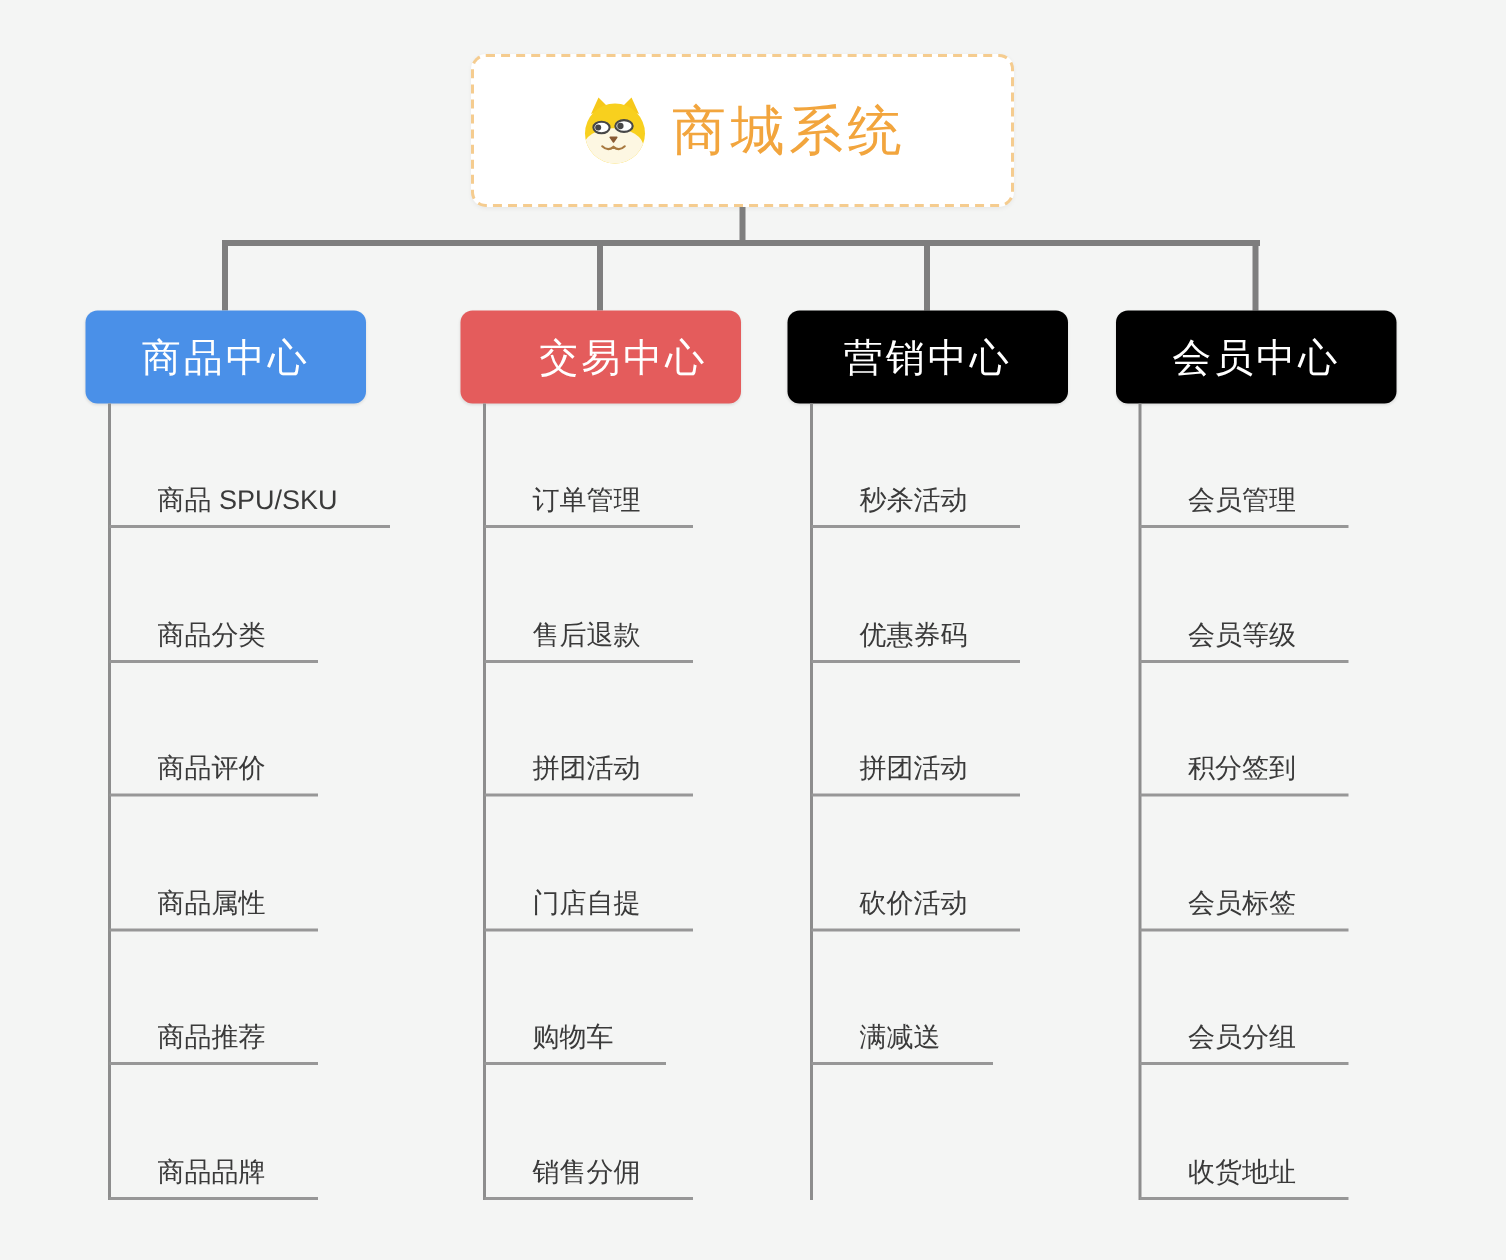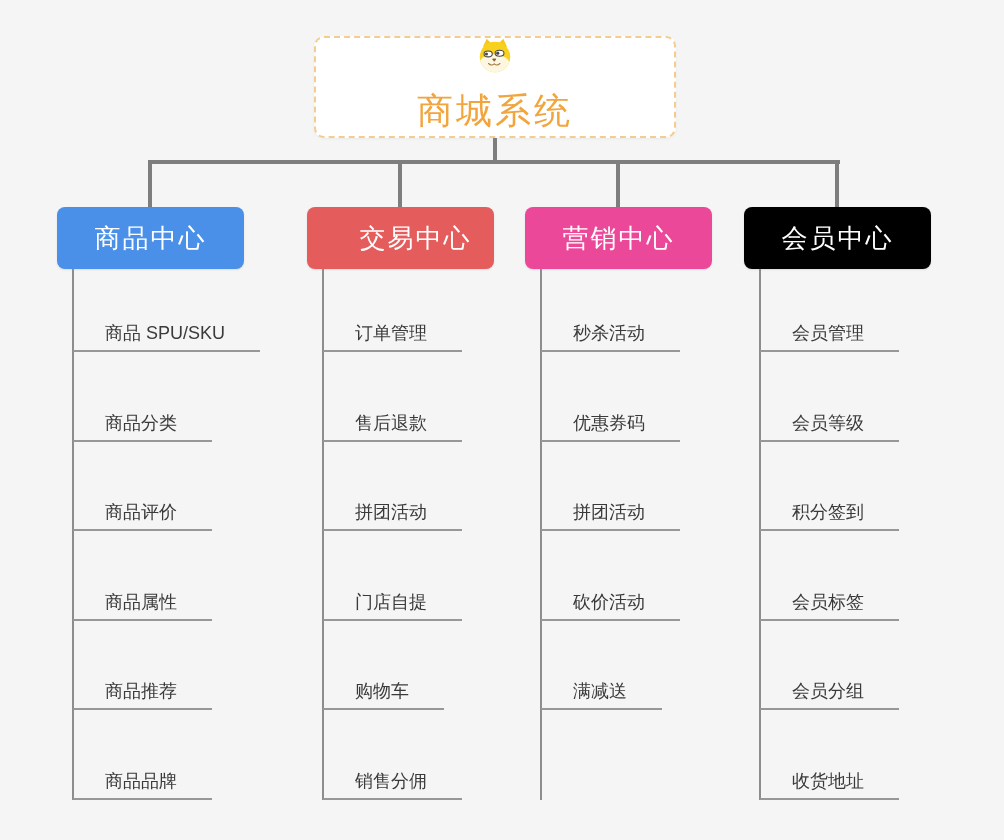--- a/index.html
+++ b/index.html
@@ -20,21 +20,20 @@
     left: 314px; top: 36px;
     width: 362px; height: 102px;
     background: #ffffff;
     border: 2px dashed #f5cc8f;
     border-radius: 10px;
     display: flex;
     align-items: center;
     justify-content: center;
     gap: 14px;
     box-shadow: 0 1px 3px rgba(0,0,0,0.05);
-    flex-direction: column;
   }
   .root-title {
     font-size: 36px;
     letter-spacing: 3px;
     font-weight: 400;
     color: #f2a53d;
     white-space: nowrap;
   }
   .dog-icon { width: 48px; height: 46px; display: block; }
 
@@ -154,21 +153,21 @@
       <div class="item">订单管理</div>
       <div class="item">售后退款</div>
       <div class="item">拼团活动</div>
       <div class="item">门店自提</div>
       <div class="item">购物车</div>
       <div class="item">销售分佣</div>
     </div>
   </div>
 
   <div class="branch branch-2">
-    <div class="branch-box" style="background: #ec4899;">
+    <div class="branch-box" style="background: #000000;">
       <span class="branch-label">营销中心</span>
     </div>
     <div class="spine"></div>
     <div class="items">
       <div class="item">秒杀活动</div>
       <div class="item">优惠券码</div>
       <div class="item">拼团活动</div>
       <div class="item">砍价活动</div>
       <div class="item">满减送</div>
     </div>

